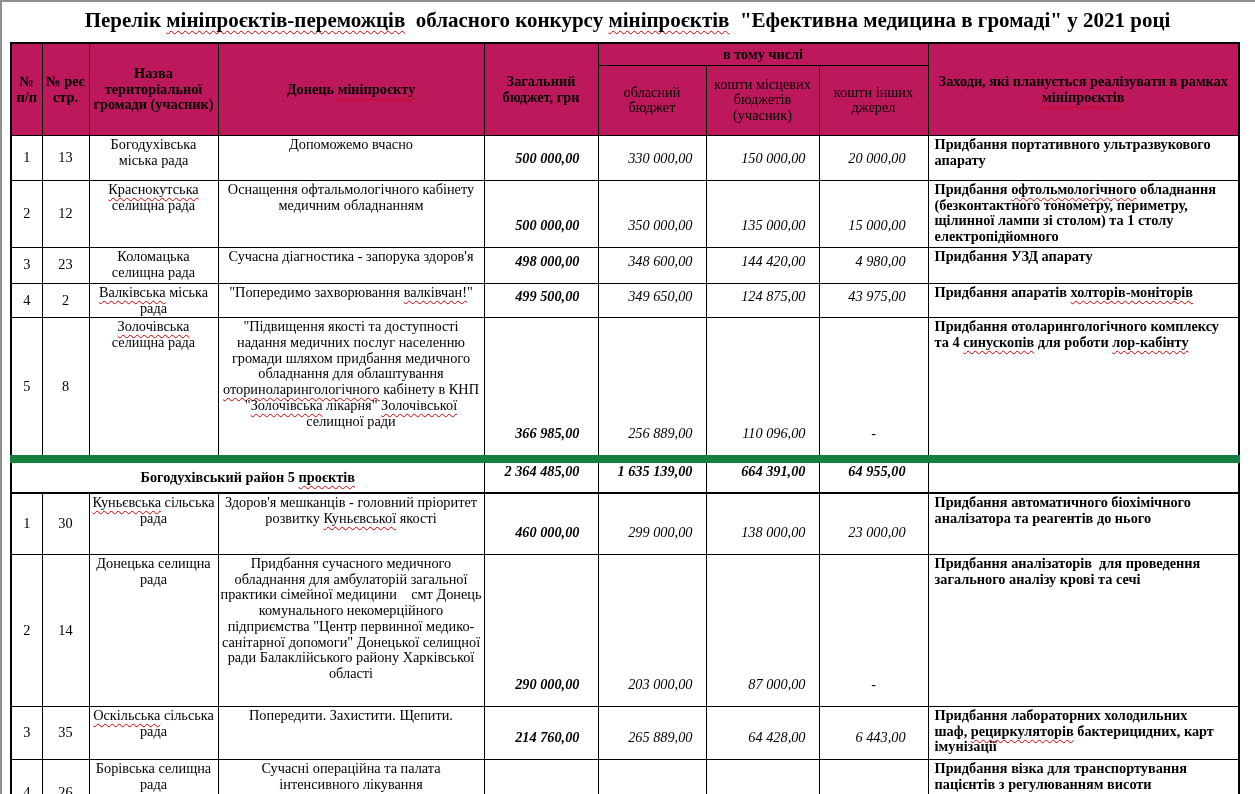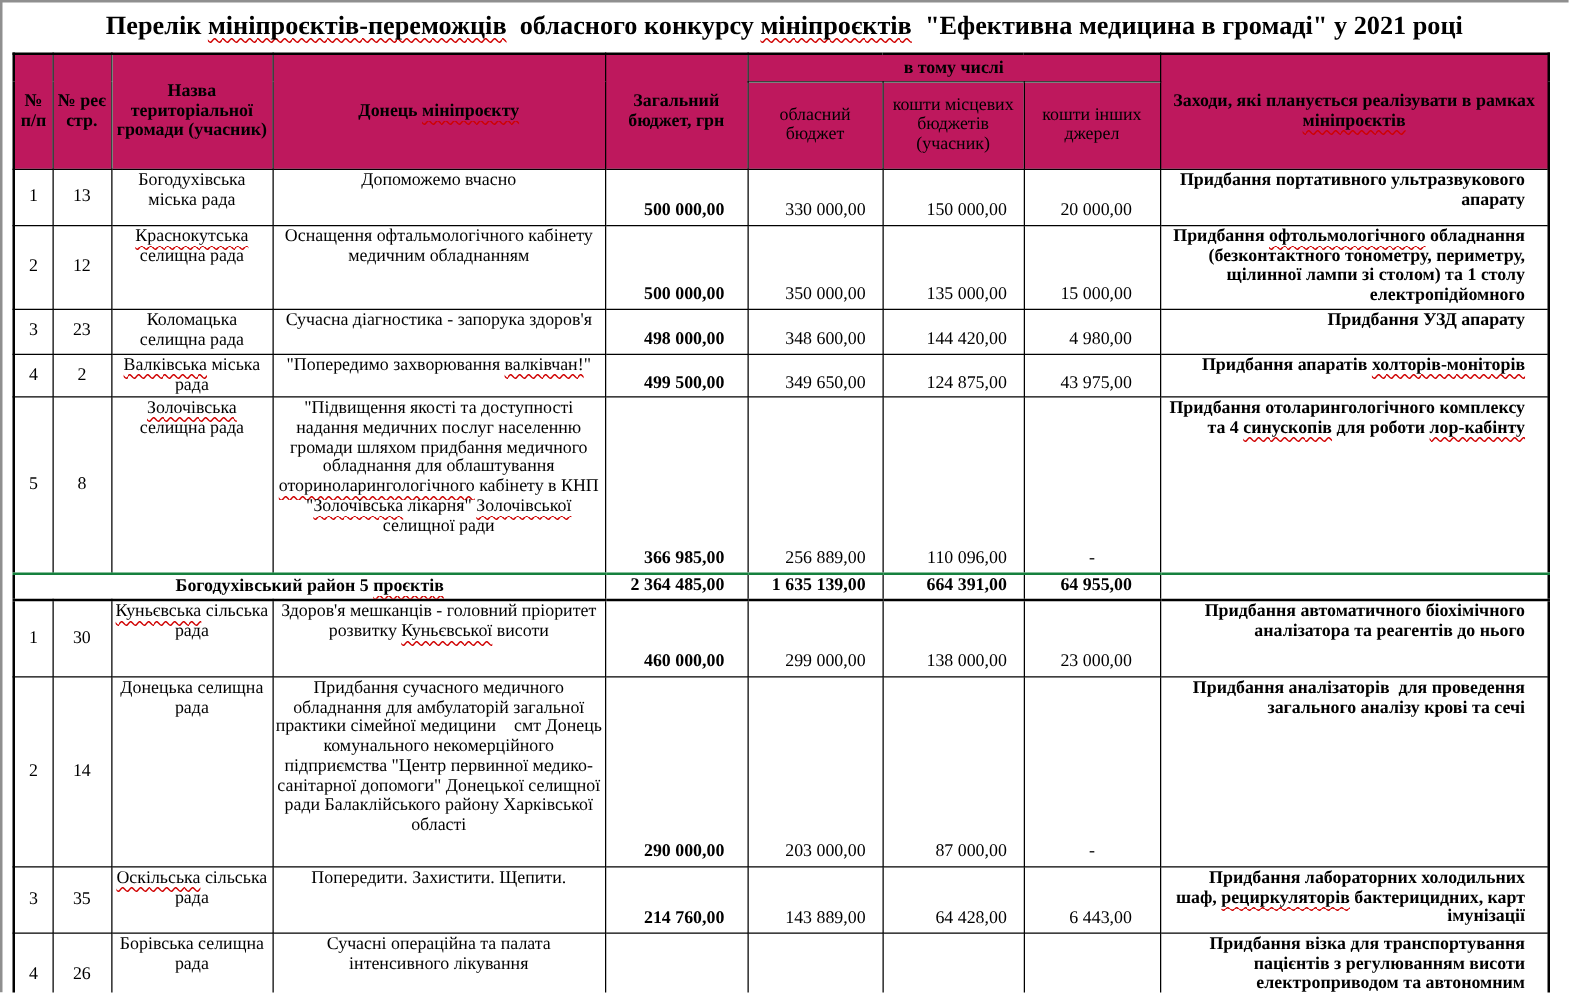--- a/index.html
+++ b/index.html
@@ -40,28 +40,28 @@
   .doc thead th {
     background:#be185d;
     font-weight:bold;
     text-align:center;
     vertical-align:middle;
   }
   .doc thead th.light { font-weight:normal; }
   .doc thead th.measures-h { text-align:center; padding-left:6px; padding-right:6px; }
   .doc td.numcell { text-align:center; vertical-align:middle; }
   .doc td.community, .doc td.project { text-align:center; vertical-align:top;margin-left:17px; }
-  .doc td.amt { text-align:right; vertical-align:bottom; padding-bottom:3px; font-weight:normal; }
+  .doc td.amt { text-align:right; vertical-align:bottom; padding-bottom:13px; font-weight:normal;font-style:italic; }
   .doc td.amt.c5 { padding-right:18px; font-weight:bold; }
   .doc td.amt.c6 { padding-right:13px; }
   .doc td.amt.c7 { padding-right:13px; }
   .doc td.amt.c8 { padding-right:22px; }
   .doc td.amt.dash { text-align:center; padding-right:2px; }
-  .doc td.measures { text-align:right; vertical-align:top; font-weight:bold; padding-left:6px; padding-right:18px; }
-  .doc tr.subtotal td { border-top:2px solid #15803d; border-bottom:2px solid #000; font-weight:bold; }
+  .doc td.measures { text-align:left; vertical-align:top; font-weight:bold; padding-left:6px; padding-right:18px; }
+  .doc tr.subtotal td { border-top:8px solid #15803d; border-bottom:2px solid #000; font-weight:bold; }
   .doc tr.subtotal td.label { text-align:center; vertical-align:middle; }
 
   .sq {
     text-decoration:underline;
     text-decoration-style:wavy;
     text-decoration-color:#cf0000;
     text-decoration-thickness:1px;
     text-underline-offset:3px;
     text-decoration-skip-ink:none;
   }
@@ -165,21 +165,21 @@
       <td class="amt c6">1 635 139,00</td>
       <td class="amt c7">664 391,00</td>
       <td class="amt c8">64 955,00</td>
       <td class="measures"></td>
     </tr>
 
     <tr style="height:61px">
       <td class="numcell">1</td>
       <td class="numcell">30</td>
       <td class="community"><span class="sq">Куньєвська</span><span> сільська рада</span></td>
-      <td class="project"><span>Здоров'я мешканців - головний пріоритет розвитку </span><span class="sq">Куньєвської</span><span> висоти</span></td>
+      <td class="project"><span>Здоров'я мешканців - головний пріоритет розвитку </span><span class="sq">Куньєвської</span><span> якості</span></td>
       <td class="amt c5">460 000,00</td>
       <td class="amt c6">299 000,00</td>
       <td class="amt c7">138 000,00</td>
       <td class="amt c8">23 000,00</td>
       <td class="measures"><span>Придбання автоматичного біохімічного аналізатора та реагентів до нього</span></td>
     </tr>
     <tr style="height:152px">
       <td class="numcell">2</td>
       <td class="numcell">14</td>
       <td class="community"><span>Донецька селищна рада</span></td>
@@ -189,21 +189,21 @@
       <td class="amt c7">87 000,00</td>
       <td class="amt c8 dash">-</td>
       <td class="measures"><span>Придбання аналізаторів  для проведення загального аналізу крові та сечі</span></td>
     </tr>
     <tr style="height:53px">
       <td class="numcell">3</td>
       <td class="numcell">35</td>
       <td class="community"><span class="sq">Оскільська</span><span> сільська рада</span></td>
       <td class="project"><span>Попередити. Захистити. Щепити.</span></td>
       <td class="amt c5">214 760,00</td>
-      <td class="amt c6">143 889,00</td>
+      <td class="amt c6">265 889,00</td>
       <td class="amt c7">64 428,00</td>
       <td class="amt c8">6 443,00</td>
       <td class="measures"><span>Придбання лабораторних холодильних шаф, </span><span class="sq">рециркуляторів</span><span> бактерицидних, карт імунізації</span></td>
     </tr>
     <tr style="height:52px">
       <td class="numcell">4</td>
       <td class="numcell">26</td>
       <td class="community"><span>Борівська селищна рада</span></td>
       <td class="project"><span>Сучасні операційна та палата інтенсивного лікування</span></td>
       <td class="amt c5">498 228,00</td>

